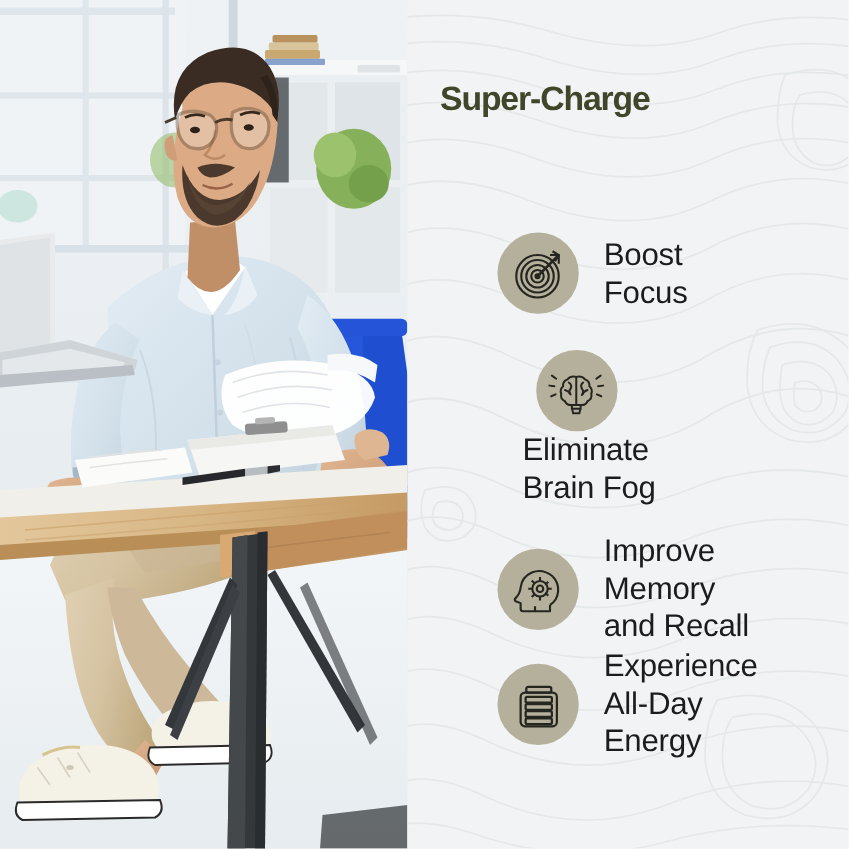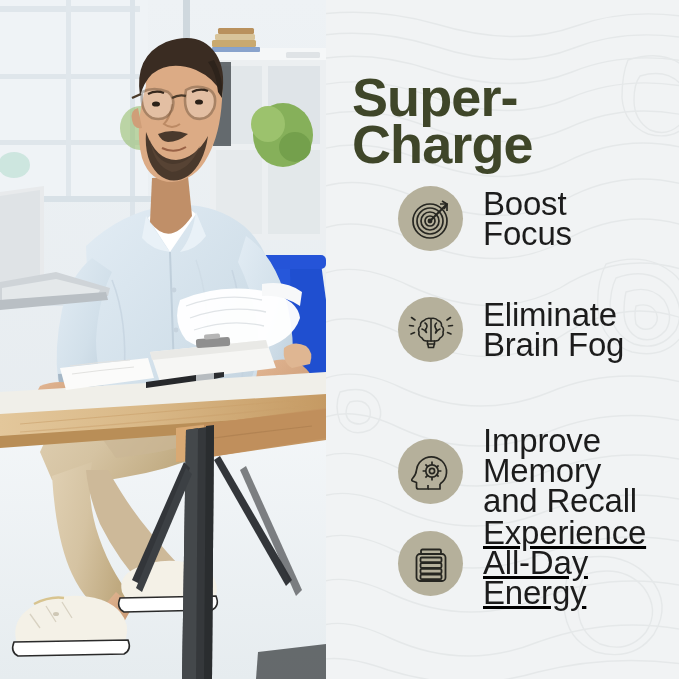--- a/index.html
+++ b/index.html
@@ -50,55 +50,55 @@
     position: absolute;
     left: 0; top: 0;
     width: 353px; height: 679px;
   }
 
   .headline {
     position: absolute;
     left: 26px;
     top: 38px;
     width: 325px;
-    font-size: 54px;
+    font-size: 27px;
     line-height: 47px;
     font-weight: bold;
     letter-spacing: -0.9px;
     color: #3f4629;
   }
   .headline .l2 { display: block; }
 
   
   .benefit {
     position: absolute;
     left: 72px;
     display: flex;
     align-items: center;
   }
   .b1 { top: 186px; }
-  .b2 { top: 297px; }
+  .b2 { top: 280px; flex-direction: column; }
   .b3 { top: 426px; }
-  .b4 { top: 518px; text-decoration: underline; }
+  .b4 { top: 518px; }
 
   .icon-circle {
     width: 65px;
     height: 65px;
     border-radius: 50%;
     background: #b5b09b;
     flex: 0 0 65px;
     display: flex;
     align-items: center;
     justify-content: center;
   }
   .icon-circle svg { display: block; }
 
   .benefit-label {
     margin-left: 20px;
-    font-size: 33px;
+    font-size: 25px;
     line-height: 30px;
     color: #1c1c1c;
     font-weight: normal;
     letter-spacing: -0.2px;
     white-space: pre-line;
   }
 </style>
 </head>
 <body>
 

